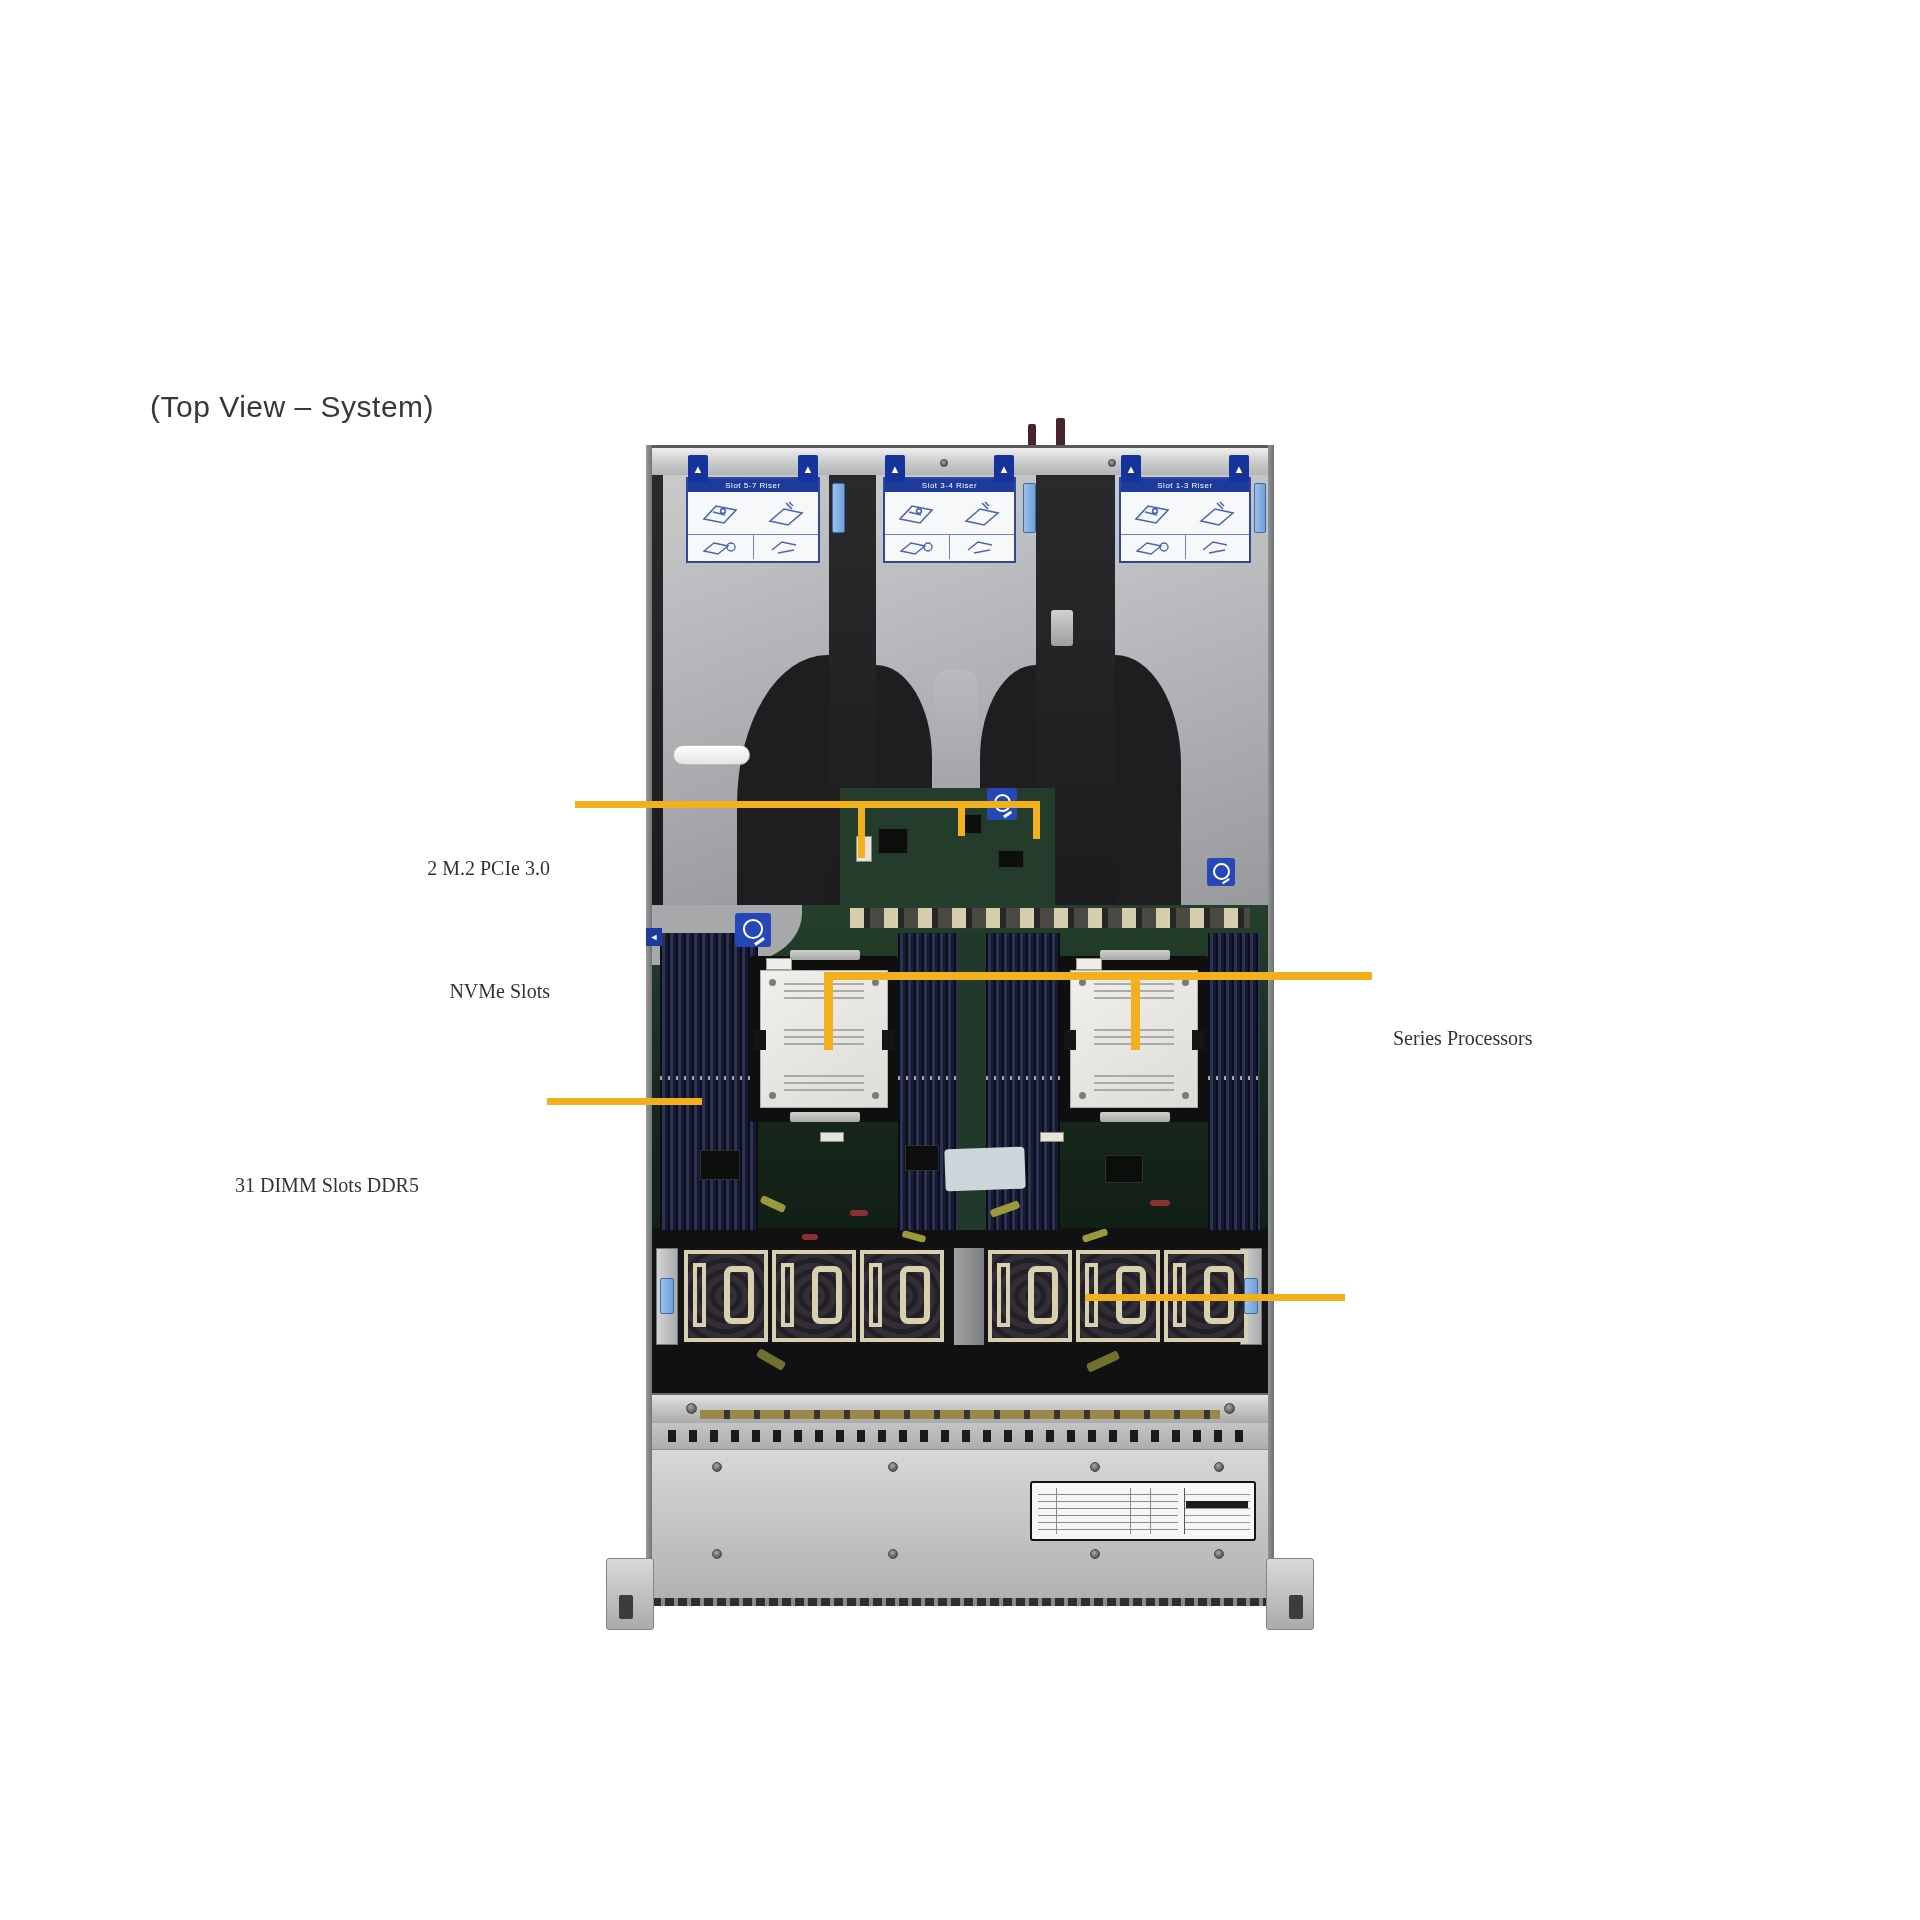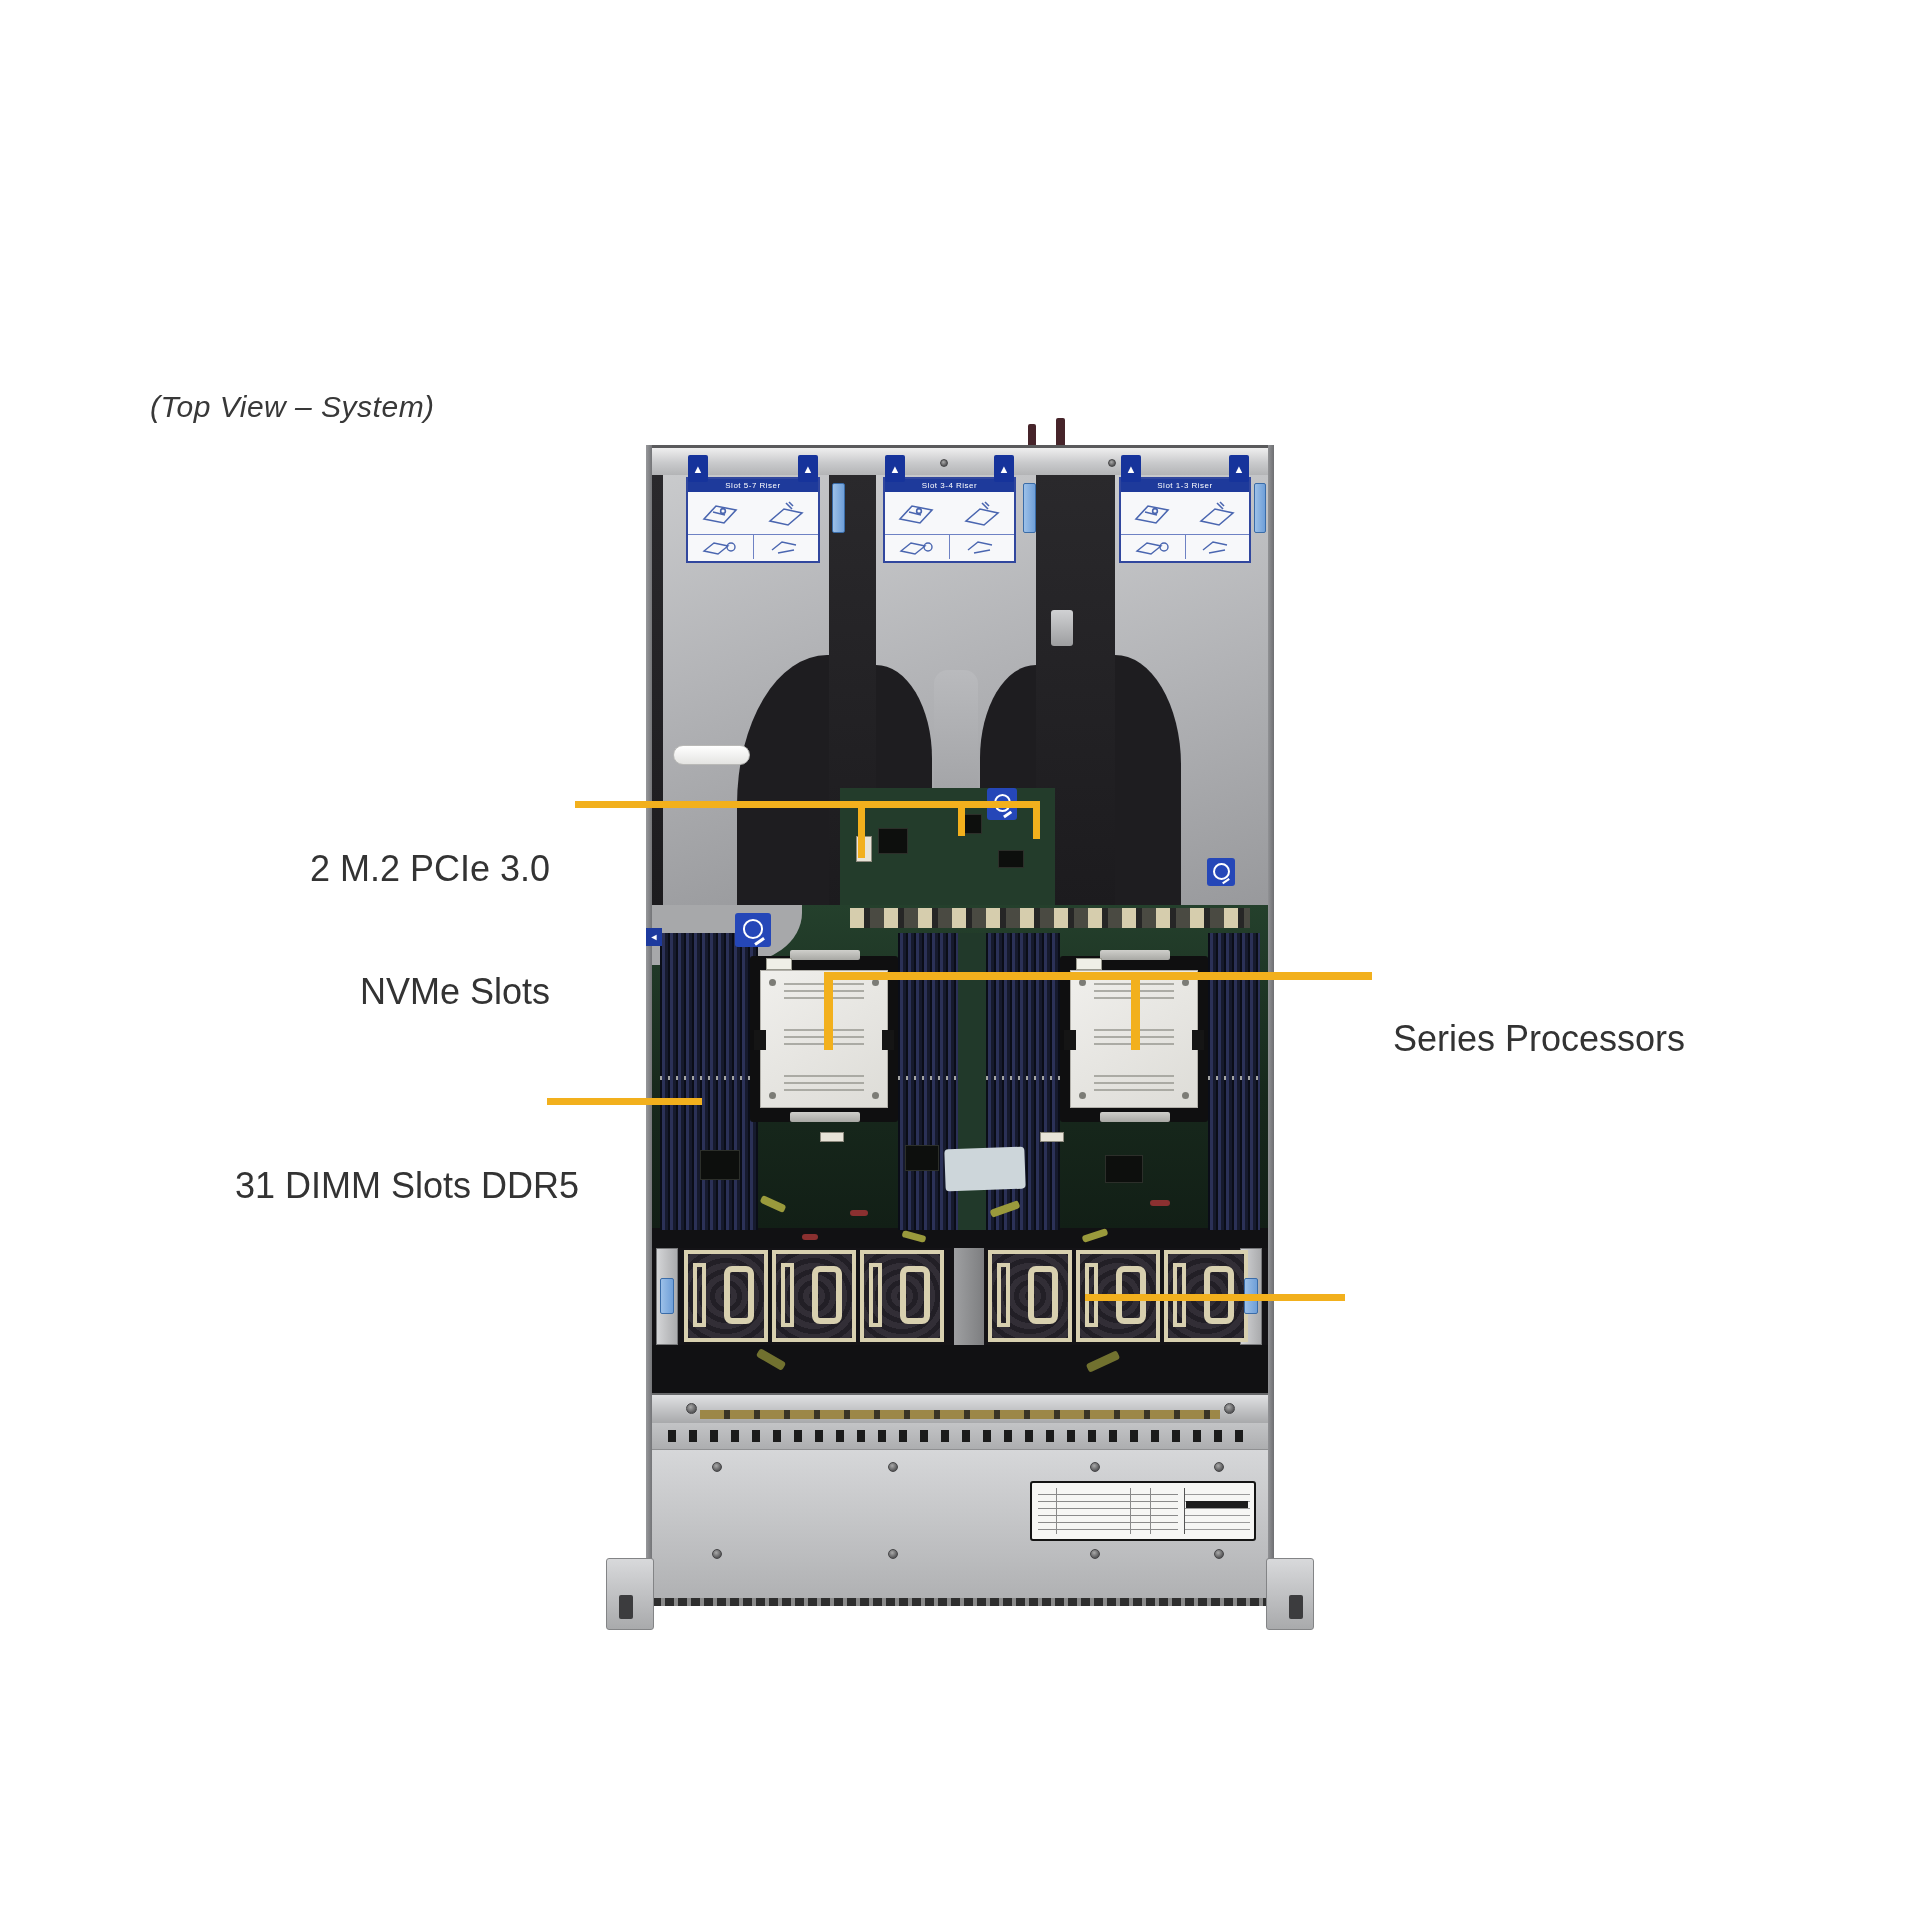--- a/index.html
+++ b/index.html
@@ -8,24 +8,24 @@
     position: relative;
     width: 1920px; height: 1920px;
     background: #ffffff;
     font-family: "Liberation Sans", sans-serif;
     overflow: hidden;
   }
   .abs { position: absolute; }
 
   
   .diagram-title {
-    font-style: italic; font-size: 30px; color:#383838; letter-spacing: .5px;
+    font-size: 30px; color:#383838; letter-spacing: .5px;
   }
   .callout-label {
-    font-size: 36px; color:#333333; line-height: 41px; white-space: pre;
+    font-size: 20px; color:#333333; line-height: 41px; white-space: pre; font-family: Liberation Serif, serif;
   }
   .ta-right { text-align: right; }
 
   
   .cline { background:#F2B01D; z-index: 60; }
 
   
   .rim { background: linear-gradient(180deg,#efefef, #c9cacc 55%, #b3b4b6); border-top: 3px solid #5a5a5c; }
   .side-edge { background: linear-gradient(90deg,#97989b,#6e6f72); }
   .riser-section { background: linear-gradient(180deg,#2a292c,#1c1b1e); }

